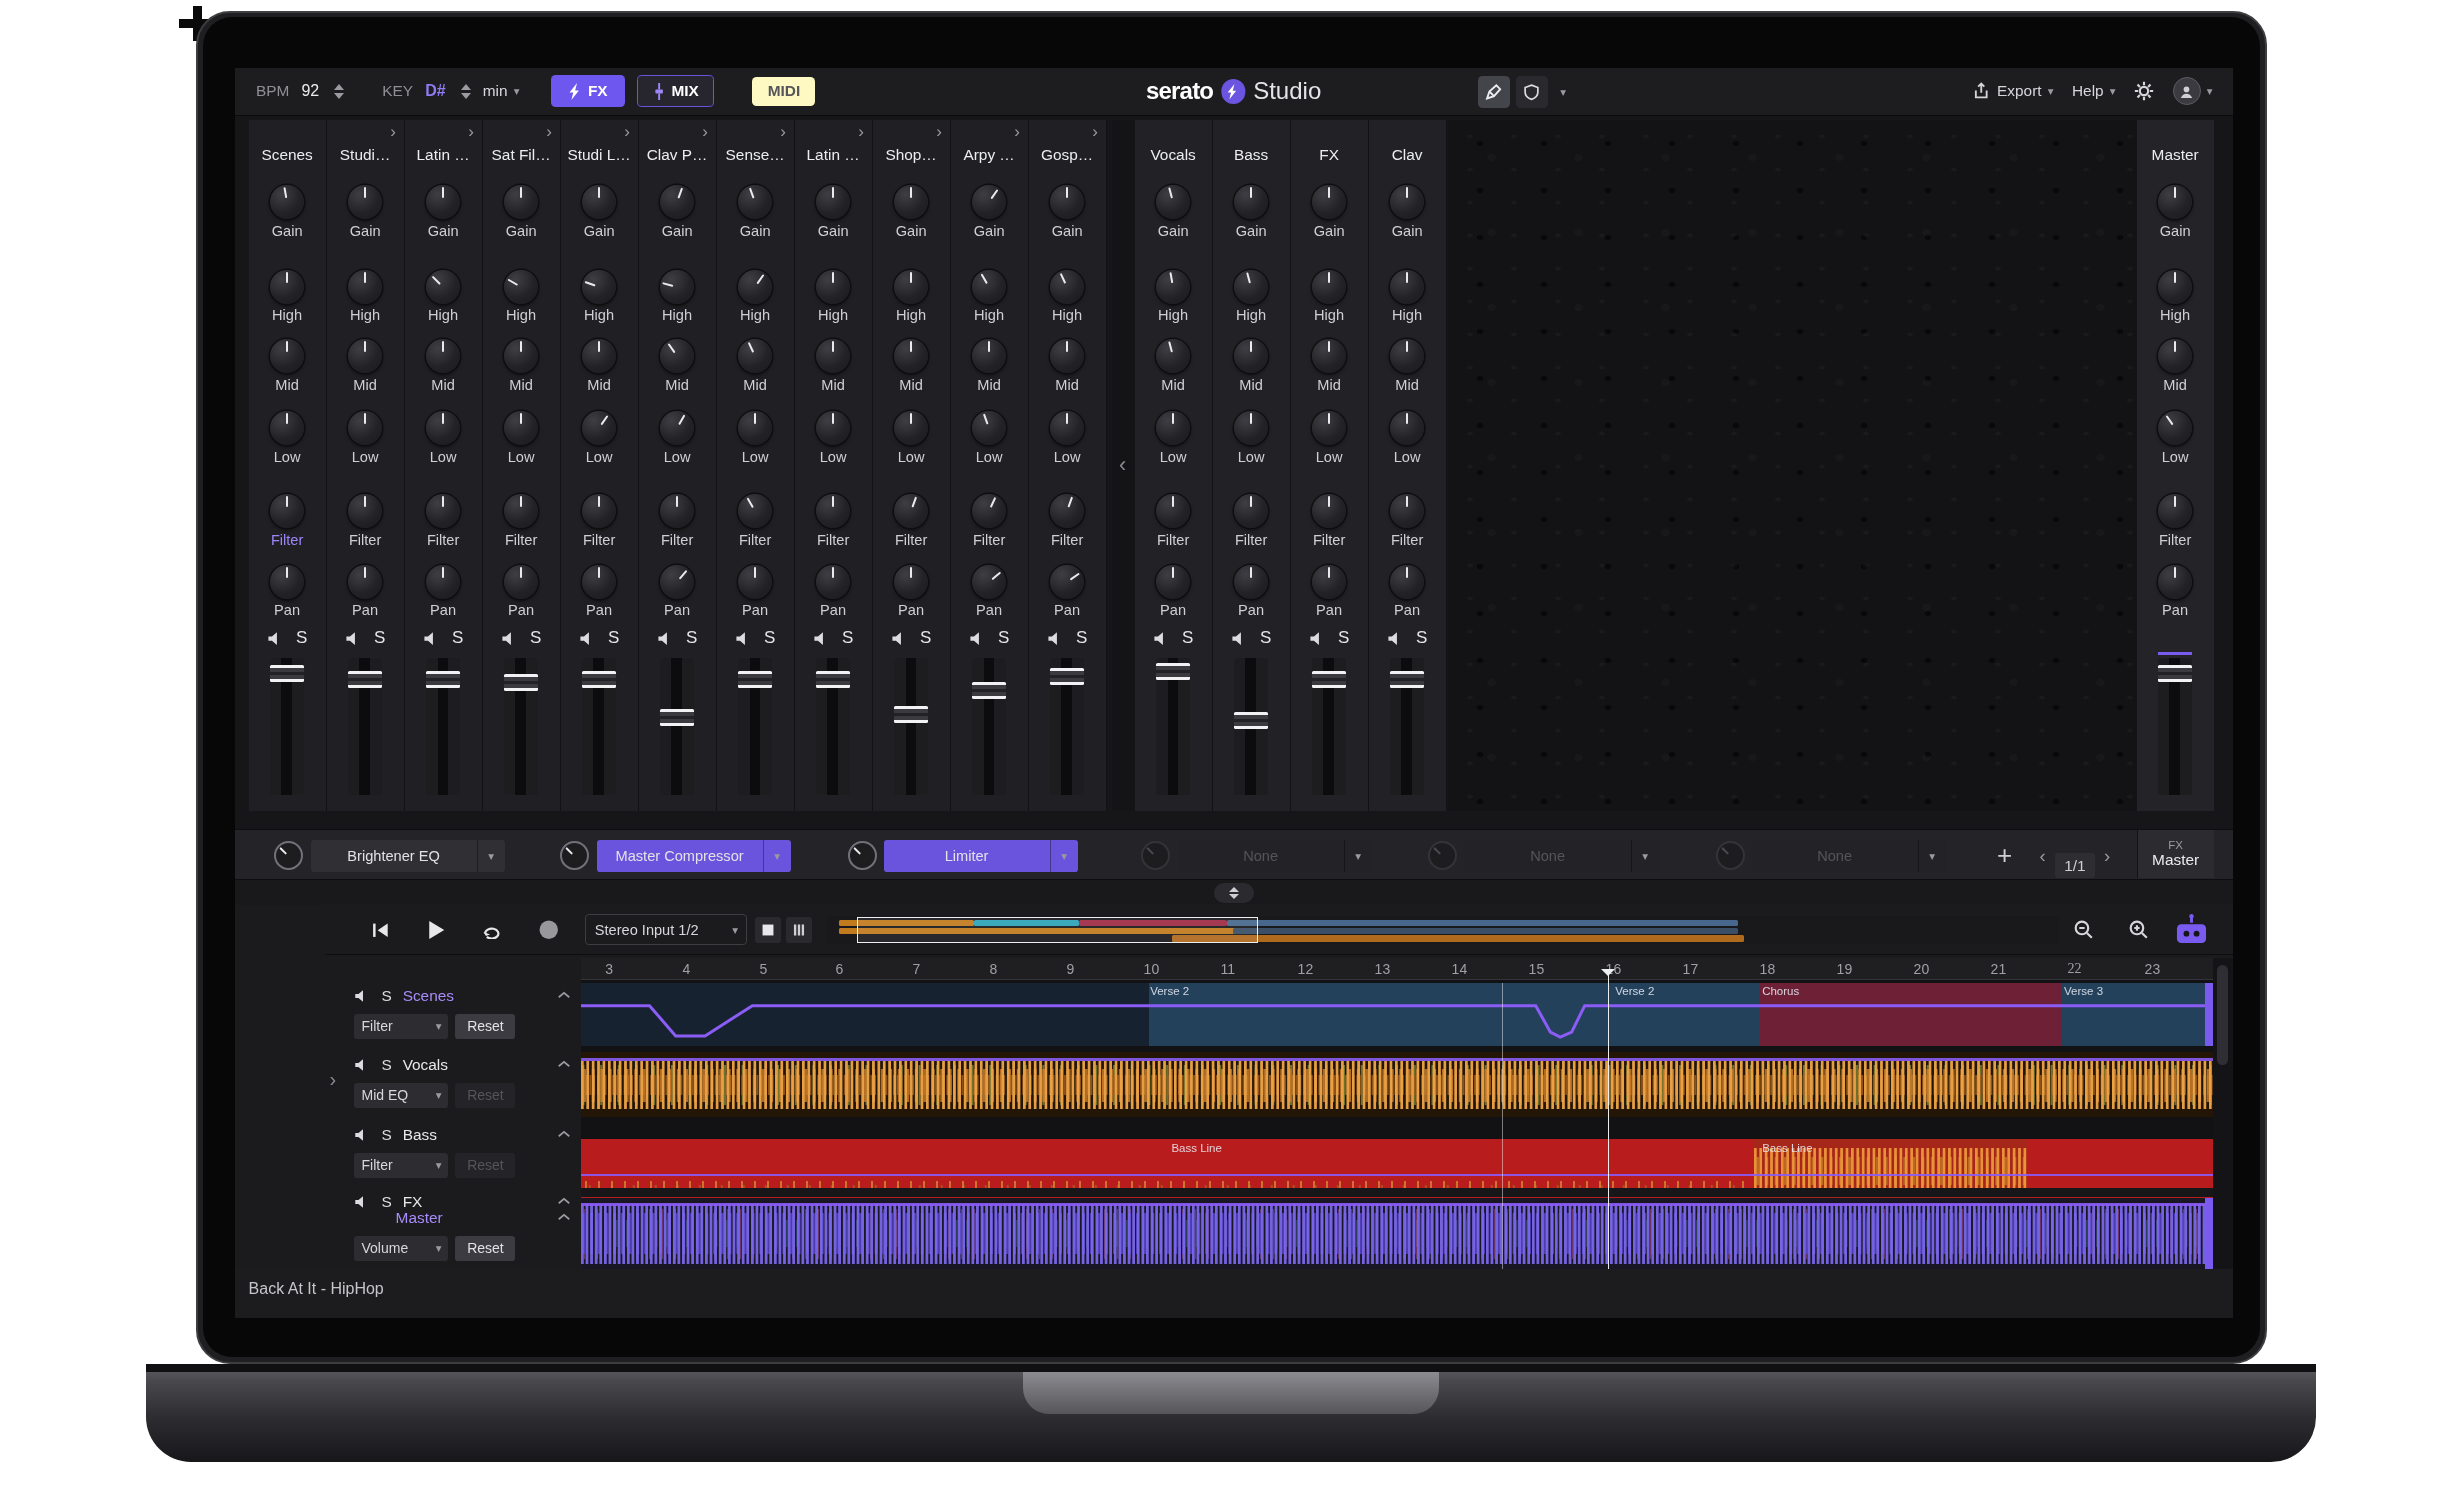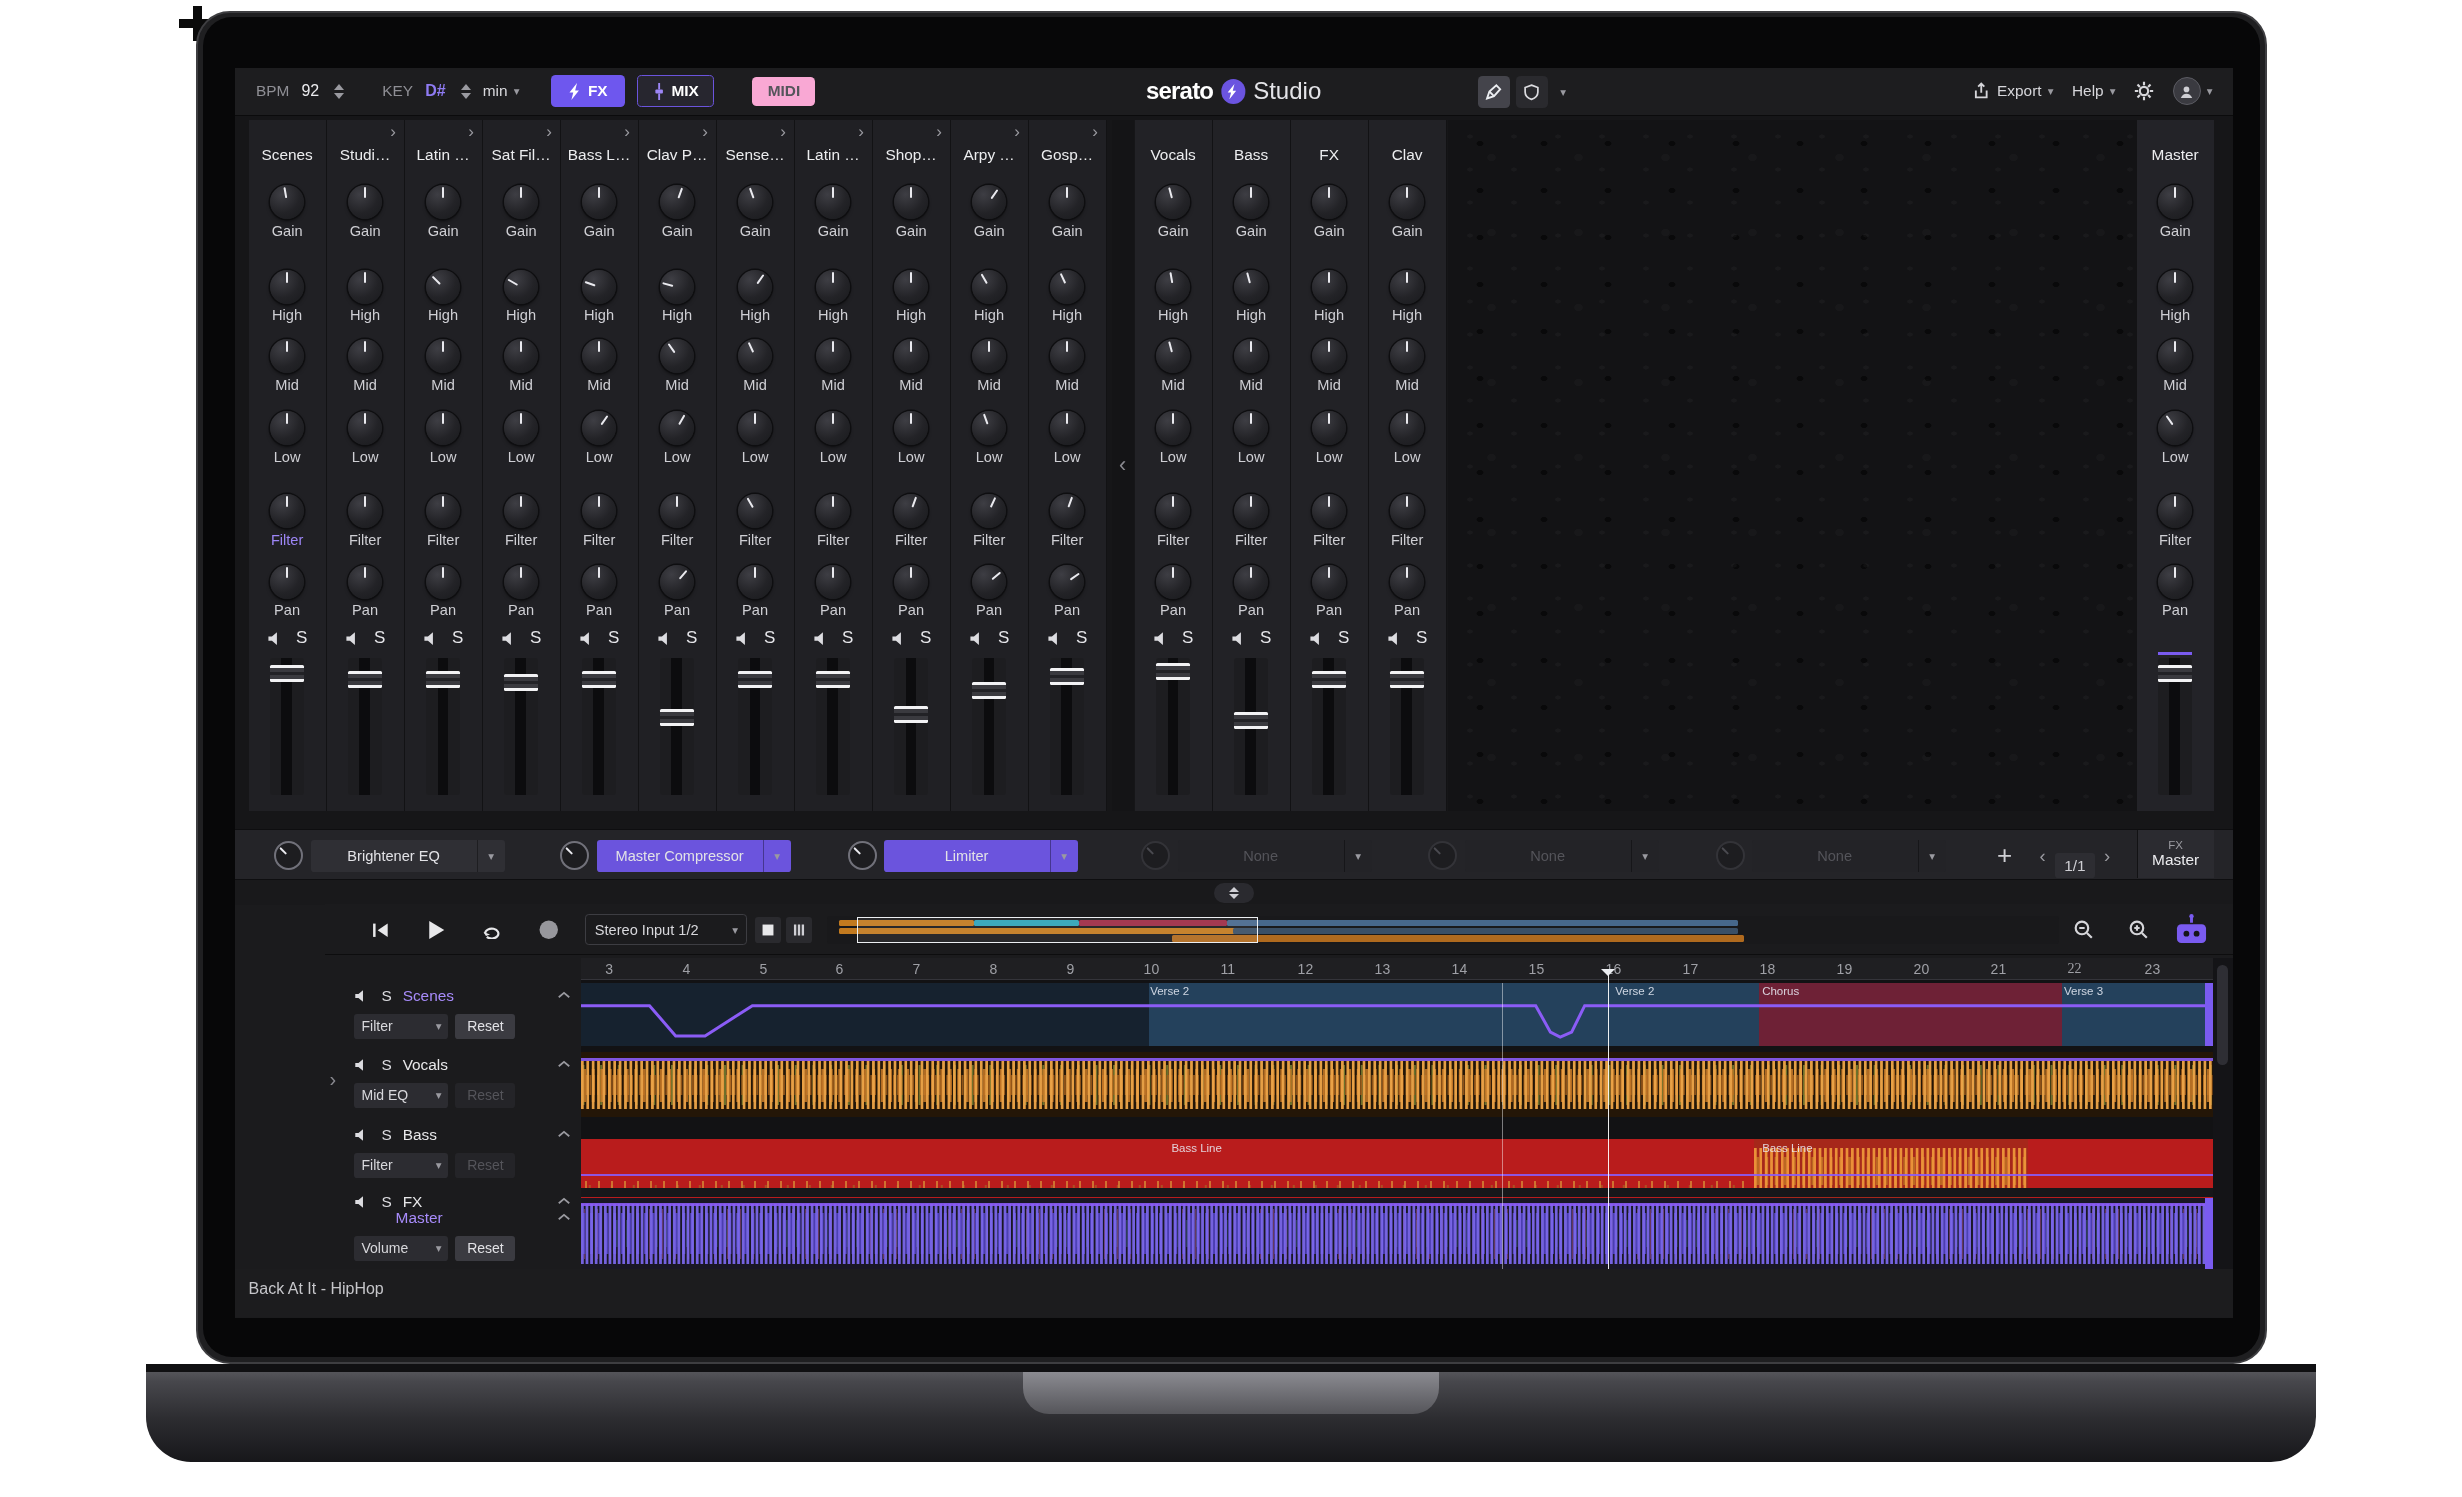--- a/index.html
+++ b/index.html
@@ -34,21 +34,21 @@
   .stepper { display:inline-flex; flex-direction:column; gap:3.1px; margin-left:3.1px; }
   .stepper i { display:block; width:0; height:0; border-left:5.4px solid transparent; border-right:5.4px solid transparent; }
   .stepper .up { border-bottom:6.2px solid #9a9aa0; }
   .stepper .dn { border-top:6.2px solid #9a9aa0; }
   .tb-select { display:flex; align-items:center; gap:6.2px; font-size:15.4px; color:#d8d8dc; }
   .caret { color:#9a9aa0; font-size:11.5px; }
   .btn { border:0; border-radius:4.6px; height:32px; display:inline-flex; align-items:center; justify-content:center;
          gap:6.2px; font-size:15.4px; font-family:inherit; cursor:default; }
   .btn-fx { margin-left:20px; width:74px; background:#6e57ee; color:#fff; font-weight:bold; }
   .btn-mix { width:77px; background:#27262f; border:1.5px solid #6b54dd; color:#fff; font-weight:bold; }
-  .btn-midi { margin-left:26px; width:63px; height:29px; background:#f9a8d4; color:#55555b; font-weight:bold; }
+  .btn-midi { margin-left:26px; width:63px; height:29px; background:#fef9c3; color:#55555b; font-weight:bold; }
   .tb-center { position:absolute; left:50%; top:0; transform:translateX(-50%); height:46px;
                display:flex; align-items:center; gap:7.7px; }
   .logo-serato { font-size:24px; font-weight:bold; color:#fff; letter-spacing:-0.8px; }
   .logo-bolt { width:24.6px; height:24.6px; border-radius:50%; background:#6b54e0; display:flex; align-items:center; justify-content:center; }
   .logo-studio { font-size:24px; font-weight:300; color:#e4e4e8; }
   .tb-midicons { position:absolute; left:1243px; top:7.7px; display:flex; align-items:center; gap:6.2px; }
   .iconbtn { width:32px; height:32px; border:0; border-radius:4.6px; background:#2a2a2e; color:#e2e2e6;
              display:flex; align-items:center; justify-content:center; }
   .iconbtn.lit { background:#44444b; }
   .tb-right { position:absolute; right:20px; top:0; height:46px; display:flex; align-items:center; gap:18.5px; color:#d6d6da; }
@@ -522,21 +522,21 @@
                     </svg>
                   </span>
                   <span class="solo">S</span>
                 </div>
                 <div class="fader">
                   <div class="fcap" style="top: 15.4px;"></div>
                 </div>
               </div>
               <div class="strip">
                 <div class="expand">›</div>
-                <div class="chname">Bass L…</div>
+                <div class="chname">Studi L…</div>
                 <div class="kgroup kg0">
                   <div class="knob">
                     <div class="krot" style="transform: rotate(0deg);"></div>
                   </div>
                   <div class="klabel">Gain</div>
                 </div>
                 <div class="kgroup kg1">
                   <div class="knob">
                     <div class="krot" style="transform: rotate(-70deg);"></div>
                   </div>

